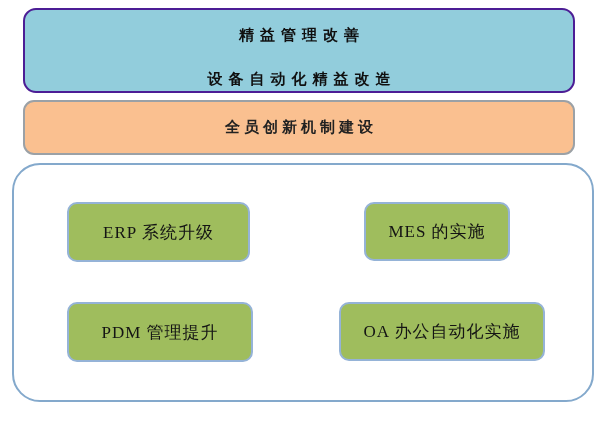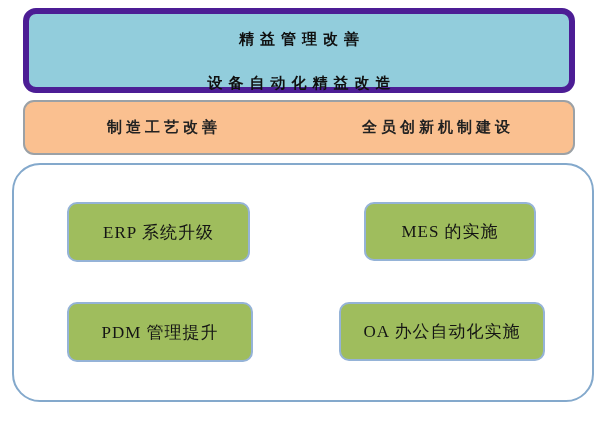--- a/index.html
+++ b/index.html
@@ -14,21 +14,21 @@
     height: 421px;
     background: #ffffff;
     overflow: hidden;
   }
   
   .box-blue {
     position: absolute;
     left: 23px; top: 8px;
     width: 552px; height: 85px;
     background: #92cddc;
-    border: 6px solid #4c1d95;
+    border: 2px solid #4c1d95;
     border-radius: 13px;
     display: flex;
     flex-direction: column;
     align-items: center;
     padding-top: 14px;
     row-gap: 22px;
   }
   .box-blue .line {
     font-size: 15px;
     font-weight: bold;
@@ -76,36 +76,35 @@
     display: flex;
     align-items: center;
     justify-content: center;
     font-family: "Liberation Serif", "DejaVu Serif", serif;
     font-size: 17px;
     letter-spacing: 1px;
     color: #141414;
     white-space: nowrap;
   }
   .gb-erp { left: 53px; top: 37px;  width: 183px; height: 60px; }
-  .gb-mes { left: 350px; top: 37px; width: 172px; height: 59px; }
+  .gb-mes { left: 350px; top: 37px; width: 146px; height: 59px; }
   .gb-pdm { left: 53px; top: 137px; width: 186px; height: 60px; }
   .gb-oa  { left: 325px; top: 137px; width: 206px; height: 59px; }
 </style>
 </head>
 <body>
 
 <div class="canvas">
 
   <div class="box-blue">
     <div class="line">精益管理改善</div>
     <div class="line">设备自动化精益改造</div>
   </div>
 
   <div class="box-orange">
-    <div class="cell">制造工艺改善</div>
     <div class="cell">全员创新机制建设</div>
   </div>
 
   <div class="container-white">
     <div class="green-box gb-erp">ERP 系统升级</div>
     <div class="green-box gb-mes">MES 的实施</div>
     <div class="green-box gb-pdm">PDM 管理提升</div>
     <div class="green-box gb-oa">OA 办公自动化实施</div>
   </div>
 

